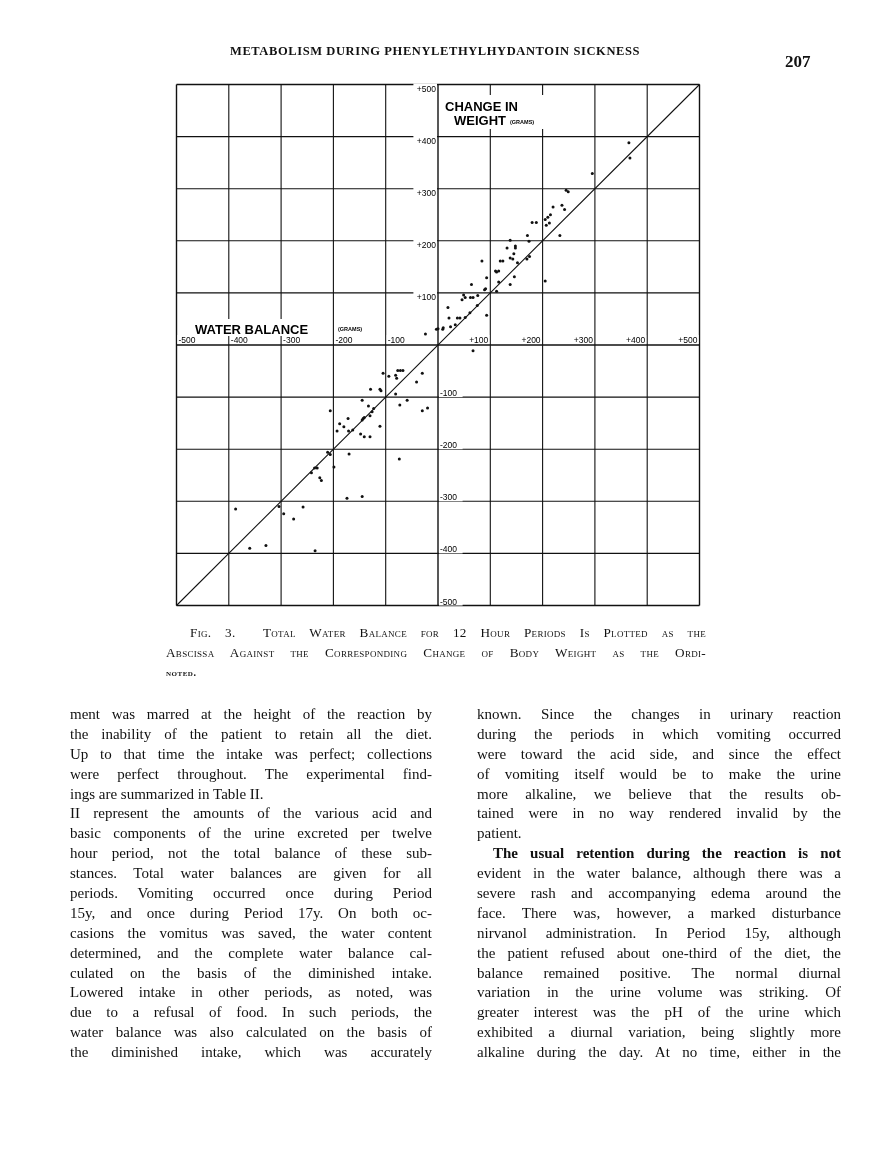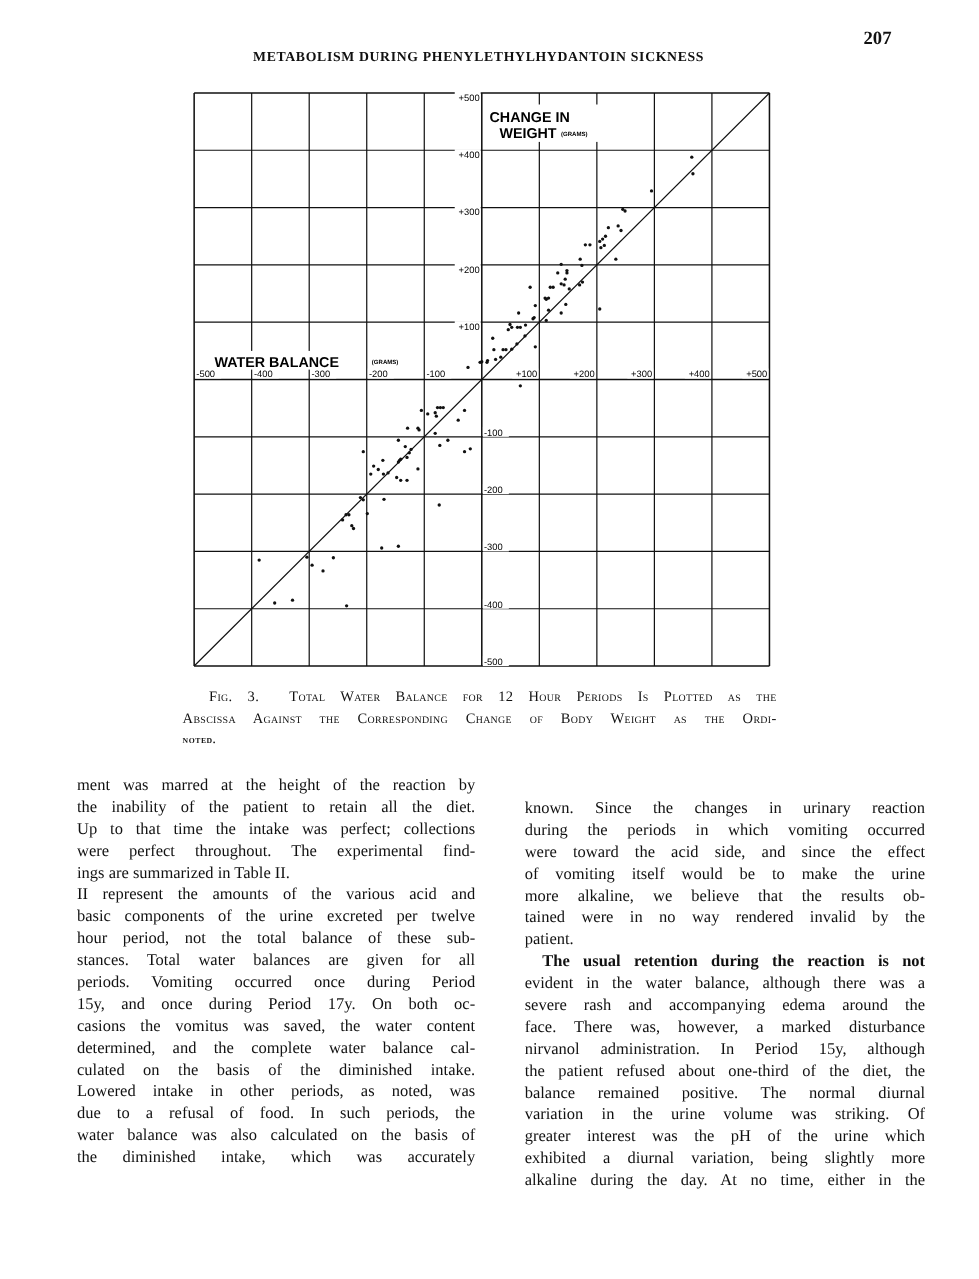--- a/index.html
+++ b/index.html
@@ -1,26 +1,26 @@
 <!DOCTYPE html>
 <html><head>
 <meta charset="utf-8">
 <style>
   html, body { margin: 0; padding: 0; background: #ffffff; }
   body { width: 890px; height: 1163px; position: relative; overflow: hidden; font-family: "Liberation Serif", "DejaVu Serif", serif; color: #111; }
   .running-head { position: absolute; top: 44px; left: 230px; font-size: 12.5px; letter-spacing: 0.6px; font-weight: bold; font-variant: small-caps; text-transform: none; text-align: center; }
-  .page-number { position: absolute; top: 25px; left: 785px; font-size: 17px; font-weight: bold; }
+  .page-number { position: absolute; top: 52px; left: 785px; font-size: 17px; font-weight: bold; }
   #chart { position: absolute; left: 0; top: 0; }
   .axis-label { font-family: "Liberation Sans", "DejaVu Sans", sans-serif; font-weight: bold; }
   .tick { font-family: "Liberation Sans", "DejaVu Sans", sans-serif; font-size: 8.5px; }
   .caption { position: absolute; left: 166px; top: 623px; width: 540px; font-size: 13.2px; line-height: 19px; font-variant: small-caps; text-align: justify; letter-spacing: 0.3px; }
   .caption .last { display: block; font-size: 10px; font-weight: bold; letter-spacing: 0.5px; }
   .column { position: absolute; top: 705px; width: 362px; font-size: 15px; line-height: 19.9px; text-align: justify; }
   .col-left { left: 70px; }
-  .col-right { left: 477px; width: 364px; margin-top: 21px; }
+  .col-right { left: 477px; width: 364px; }
   .line { display: block; text-align: justify; text-align-last: justify; white-space: nowrap; height: 19.9px; }
   .line.end { text-align-last: left; }
 </style>
 </head>
 <body>
 
 <div class="running-head">METABOLISM DURING PHENYLETHYLHYDANTOIN SICKNESS</div>
 <div class="page-number">207</div>
 
 <svg id="chart" width="890" height="620">

